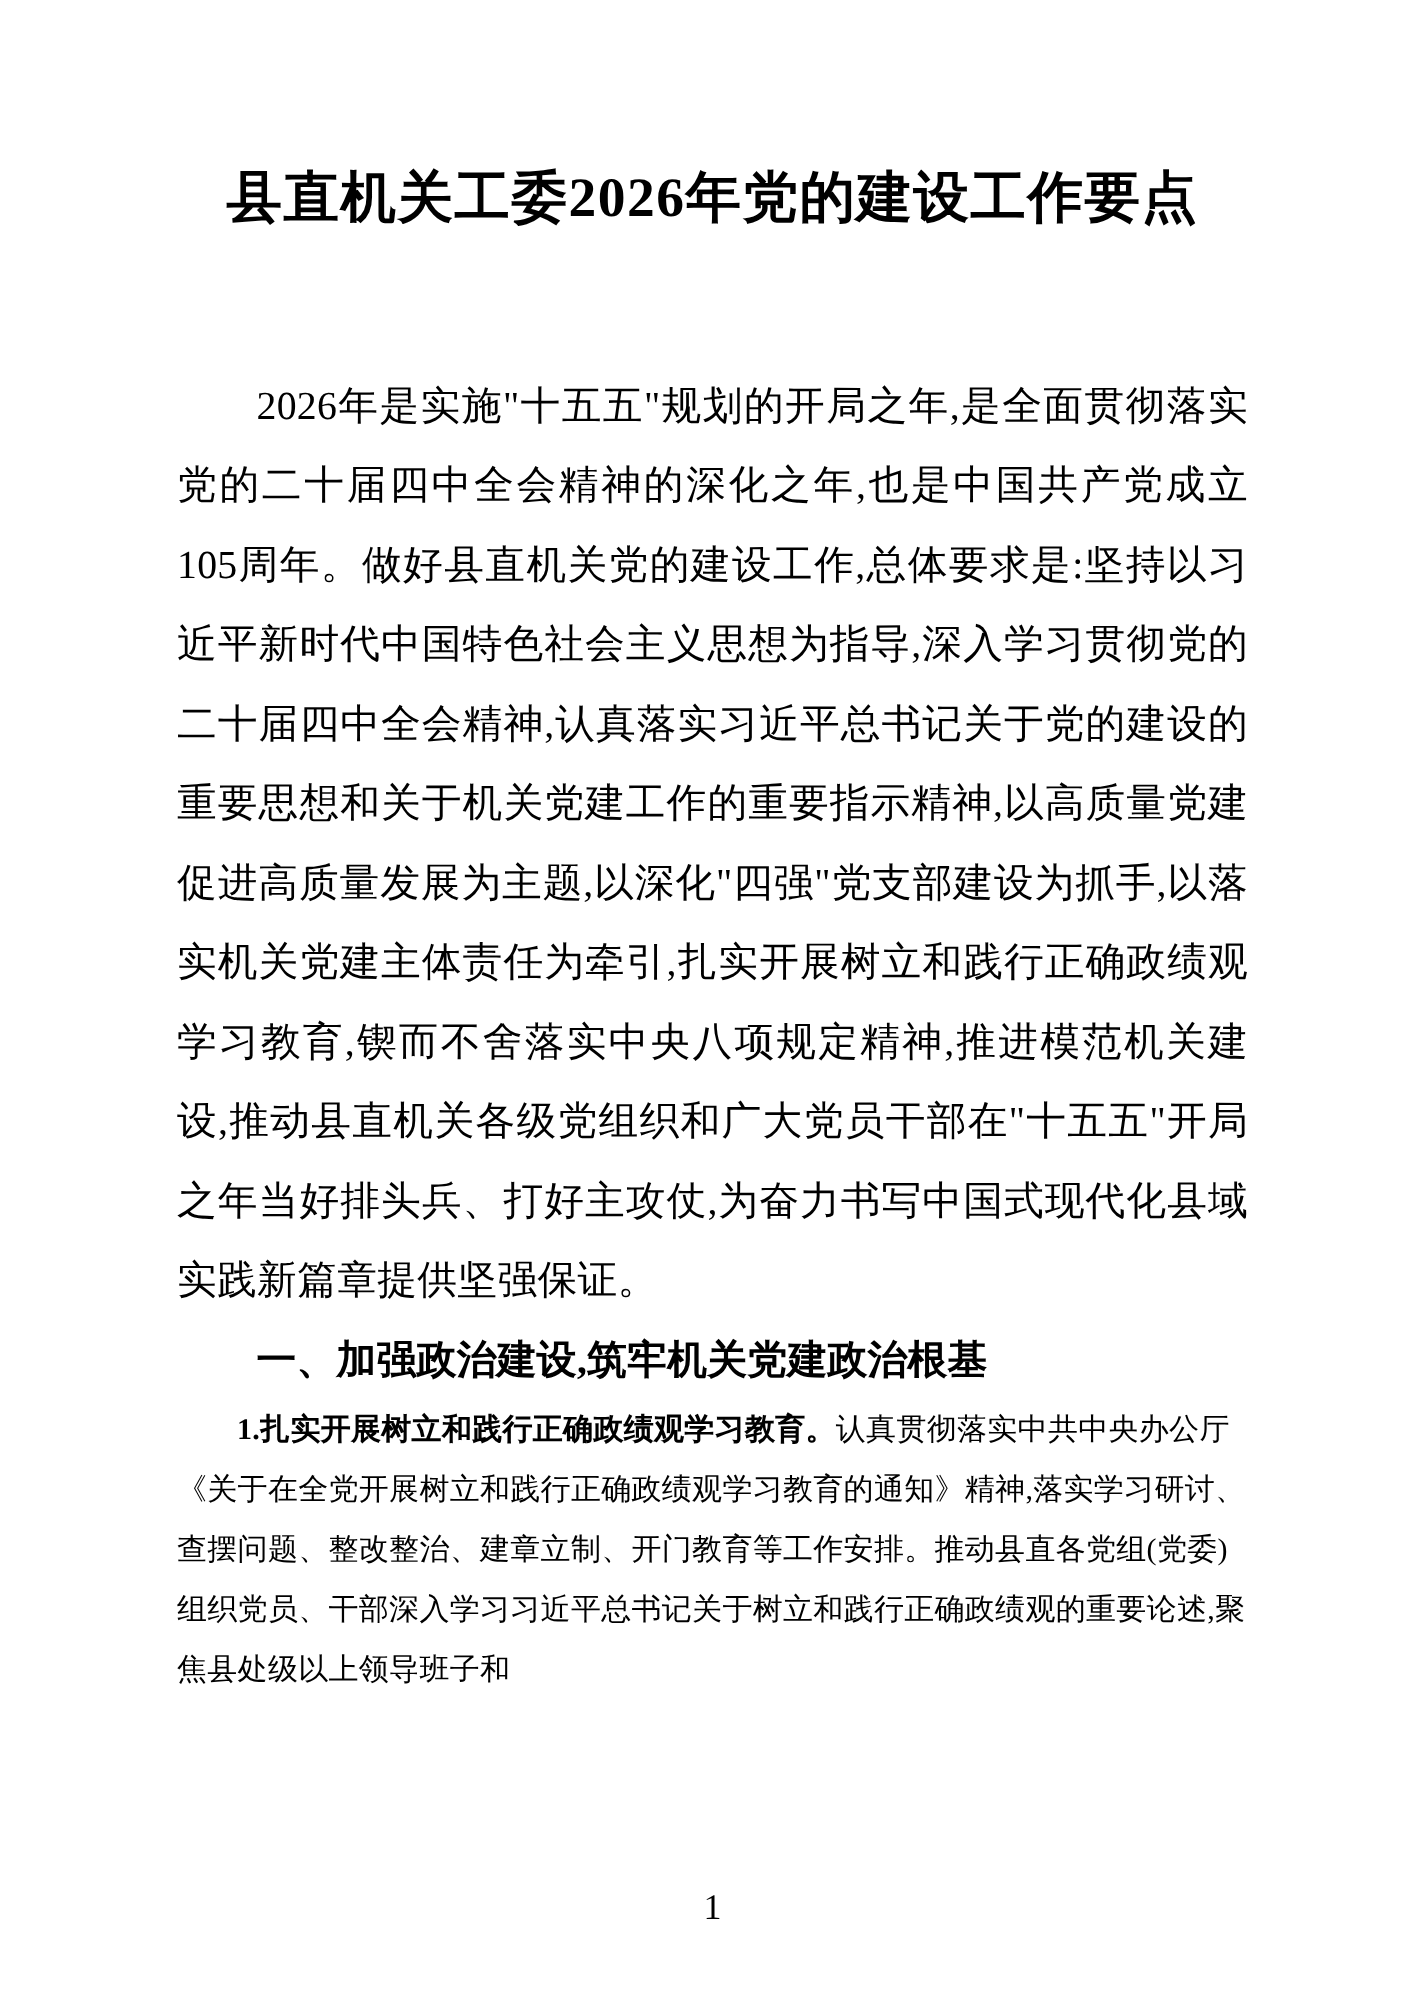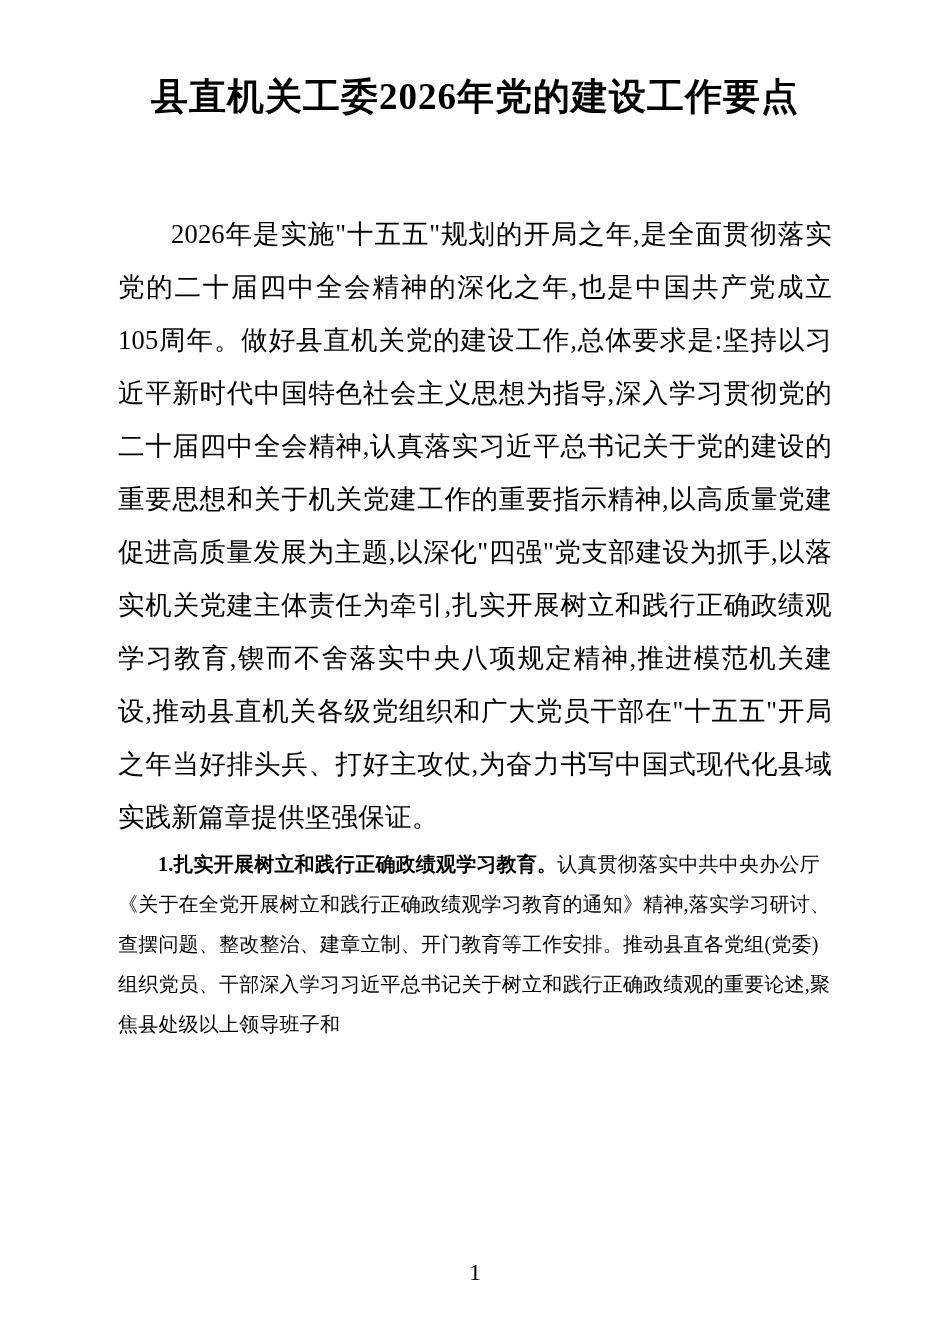--- a/index.html
+++ b/index.html
@@ -12,21 +12,21 @@
     height: 1344px;
     font-family: "Liberation Serif", "DejaVu Serif", serif;
     color: #000000;
     position: relative;
     overflow: hidden;
   }
   .page {
     box-sizing: border-box;
     width: 950px;
     height: 1344px;
-    padding: 72px 118px 40px 118px;
+    padding: 108px 118px 40px 118px;
     position: relative;
   }
   .doc-title {
     font-family: "Liberation Serif", "DejaVu Serif", serif;
     font-weight: bold;
     font-size: 37px;
     line-height: 1.35;
     text-align: center;
     letter-spacing: 1px;
     margin: 0 0 86px 0;
@@ -72,17 +72,18 @@
 </style>
 </head>
 <body>
 
 <div class="page">
 
   <h1 class="doc-title">县直机关工委2026年党的建设工作要点</h1>
 
   <p class="para indent">2026年是实施"十五五"规划的开局之年,是全面贯彻落实党的二十届四中全会精神的深化之年,也是中国共产党成立105周年。做好县直机关党的建设工作,总体要求是:坚持以习近平新时代中国特色社会主义思想为指导,深入学习贯彻党的二十届四中全会精神,认真落实习近平总书记关于党的建设的重要思想和关于机关党建工作的重要指示精神,以高质量党建促进高质量发展为主题,以深化"四强"党支部建设为抓手,以落实机关党建主体责任为牵引,扎实开展树立和践行正确政绩观学习教育,锲而不舍落实中央八项规定精神,推进模范机关建设,推动县直机关各级党组织和广大党员干部在"十五五"开局之年当好排头兵、打好主攻仗,为奋力书写中国式现代化县域实践新篇章提供坚强保证。</p>
 
+  <p class="heading-1">一、加强政治建设,筑牢机关党建政治根基</p>
 
   <p class="heading-2"><span class="lead">1.扎实开展树立和践行正确政绩观学习教育。</span><span>认真贯彻落实中共中央办公厅《关于在全党开展树立和践行正确政绩观学习教育的通知》精神,落实学习研讨、查摆问题、整改整治、建章立制、开门教育等工作安排。推动县直各党组(党委)组织党员、干部深入学习习近平总书记关于树立和践行正确政绩观的重要论述,聚焦县处级以上领导班子和</span></p>
 
   <div class="page-number">1</div>
 </div>
 
 </body></html>

